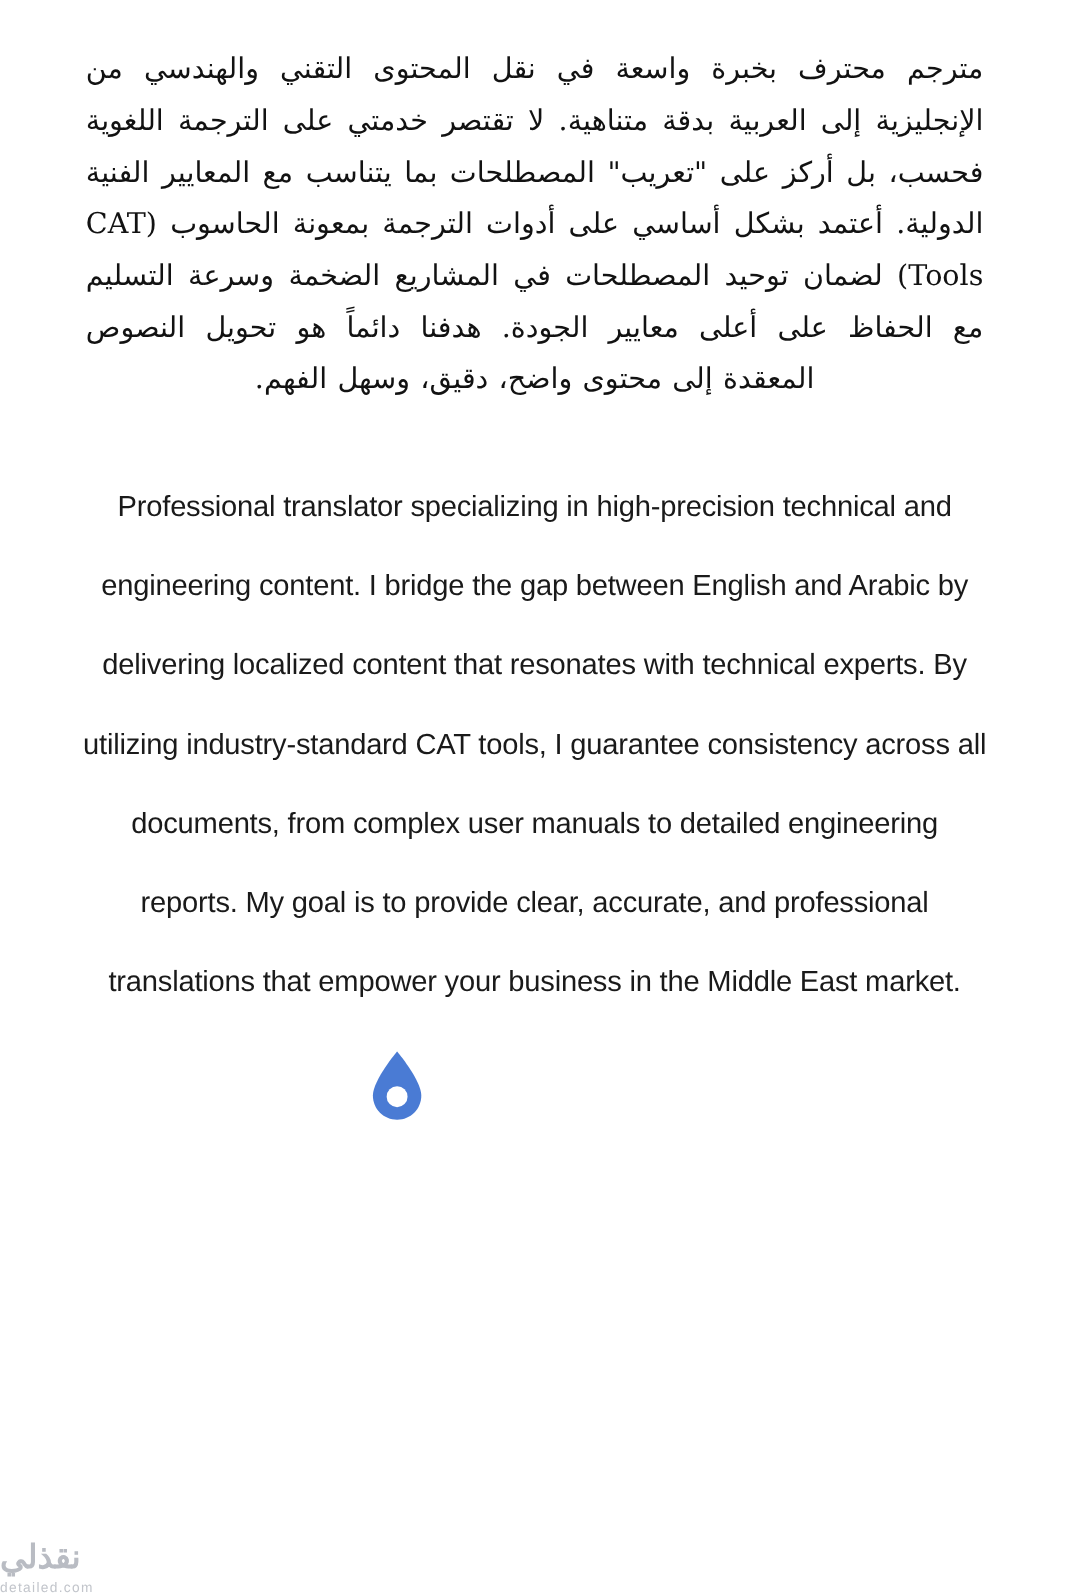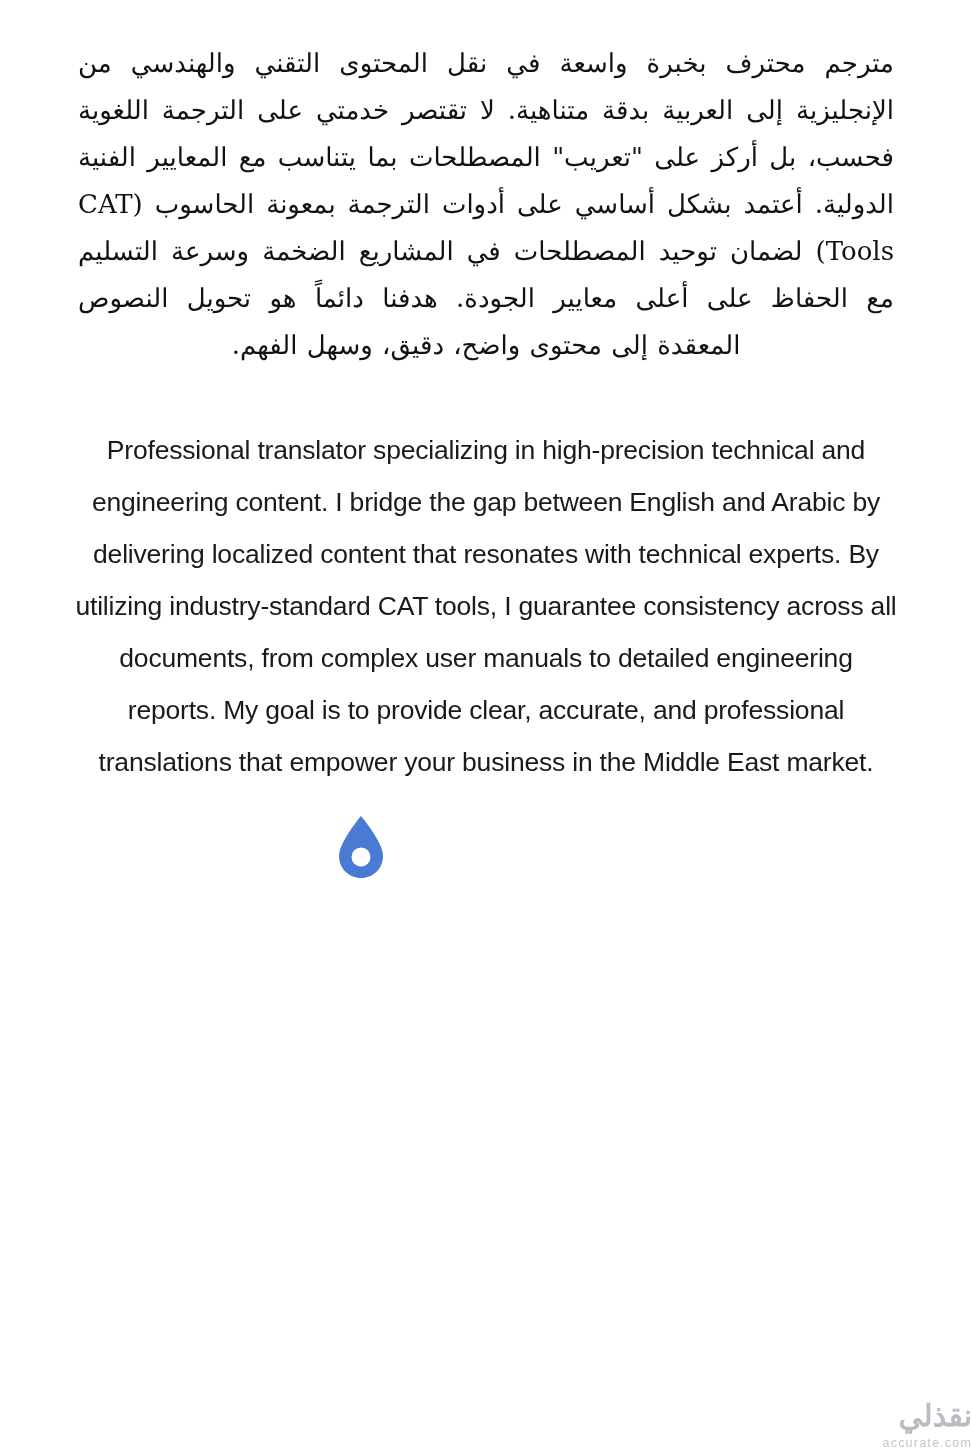--- a/index.html
+++ b/index.html
@@ -37,21 +37,21 @@
     letter-spacing: 0;
     word-spacing: 1px;
   }
 
   
   .english-block {
     direction: ltr;
     text-align: center;
     font-family: "Liberation Sans", sans-serif;
     font-size: 26.5px;
-    line-height: 52px;
+    line-height: 72px;
     color: #1a1a1a;
     padding: 28px 74px 0 74px;
     font-weight: 400;
     letter-spacing: -0.2px;
   }
 
   
   .mark-wrap {
     display: flex;
     justify-content: center;
@@ -65,21 +65,21 @@
   }
 
   
   .footer {
     position: absolute;
     left: 0;
     right: 0;
     bottom: 26px;
     display: flex;
     flex-direction: column;
-    align-items: flex-start;
+    align-items: flex-end;
     gap: 3px;
   }
   .footer-mark {
     font-family: "DejaVu Serif", "Liberation Serif", serif;
     font-size: 30px;
     font-weight: 700;
     color: #b9bcc3;
     letter-spacing: 1px;
     direction: rtl;
   }
@@ -102,16 +102,16 @@
 
   <div class="mark-wrap">
     <svg class="droplet" viewBox="0 0 56 70">
       <path d="M28 2 C28 2 6 28 6 42 C6 54.5 15.8 64 28 64 C40.2 64 50 54.5 50 42 C50 28 28 2 28 2 Z" fill="#4a7bd4"></path>
       <circle cx="28" cy="43" r="9.5" fill="#ffffff"></circle>
     </svg>
   </div>
 
   <div class="footer">
     <div class="footer-mark">نقذلي</div>
-    <div class="footer-url">accurate.com</div>
+    <div class="footer-url">detailed.com</div>
   </div>
 
 </div>
 
 </body></html>

